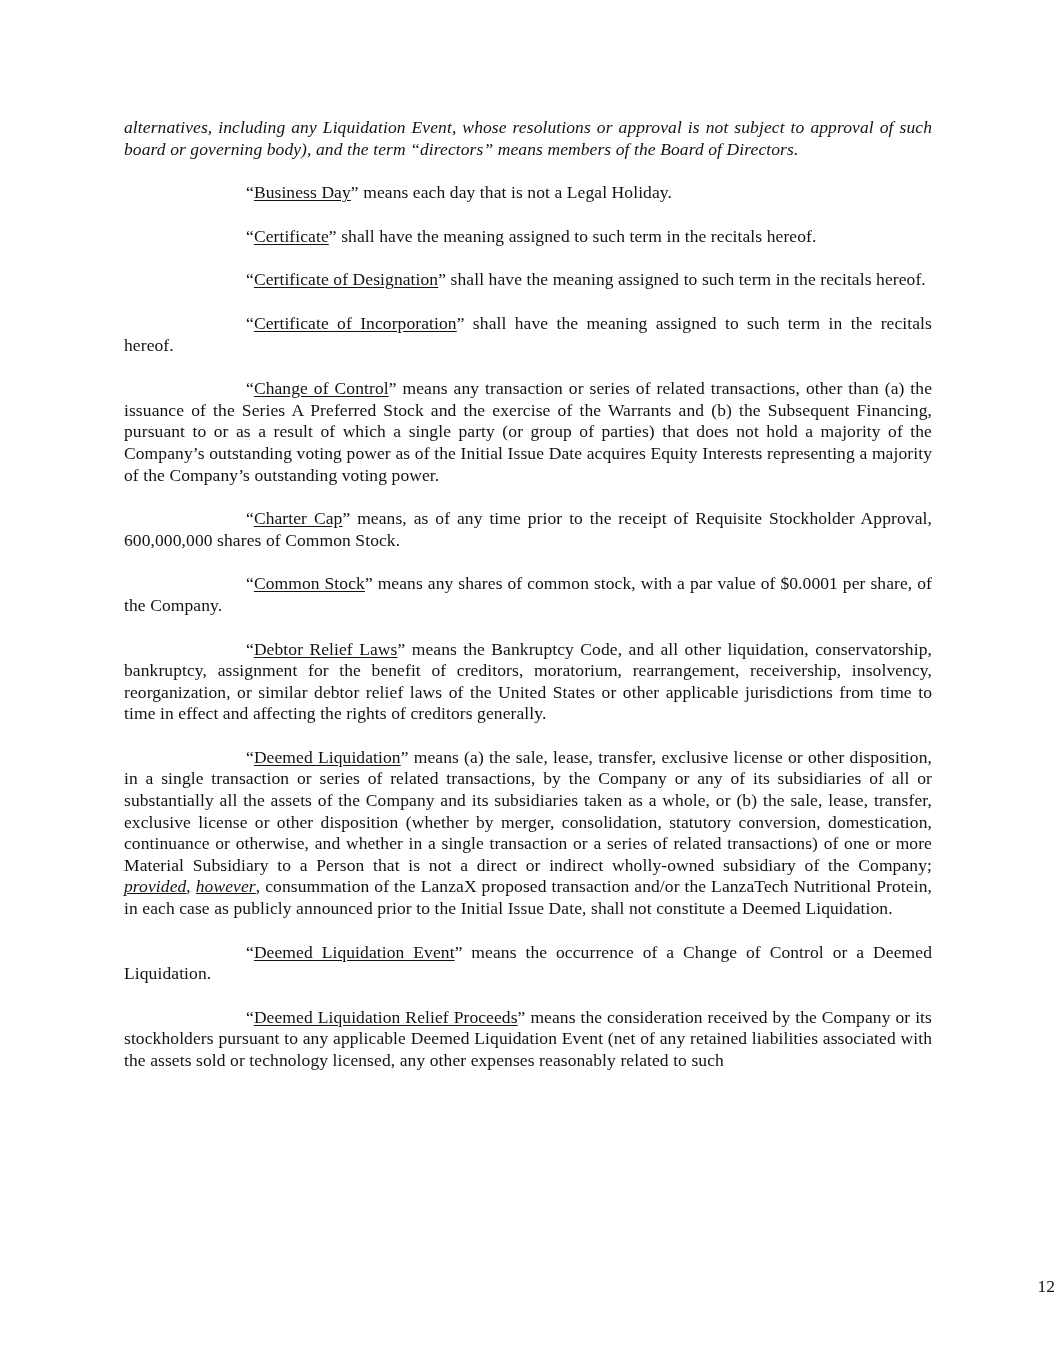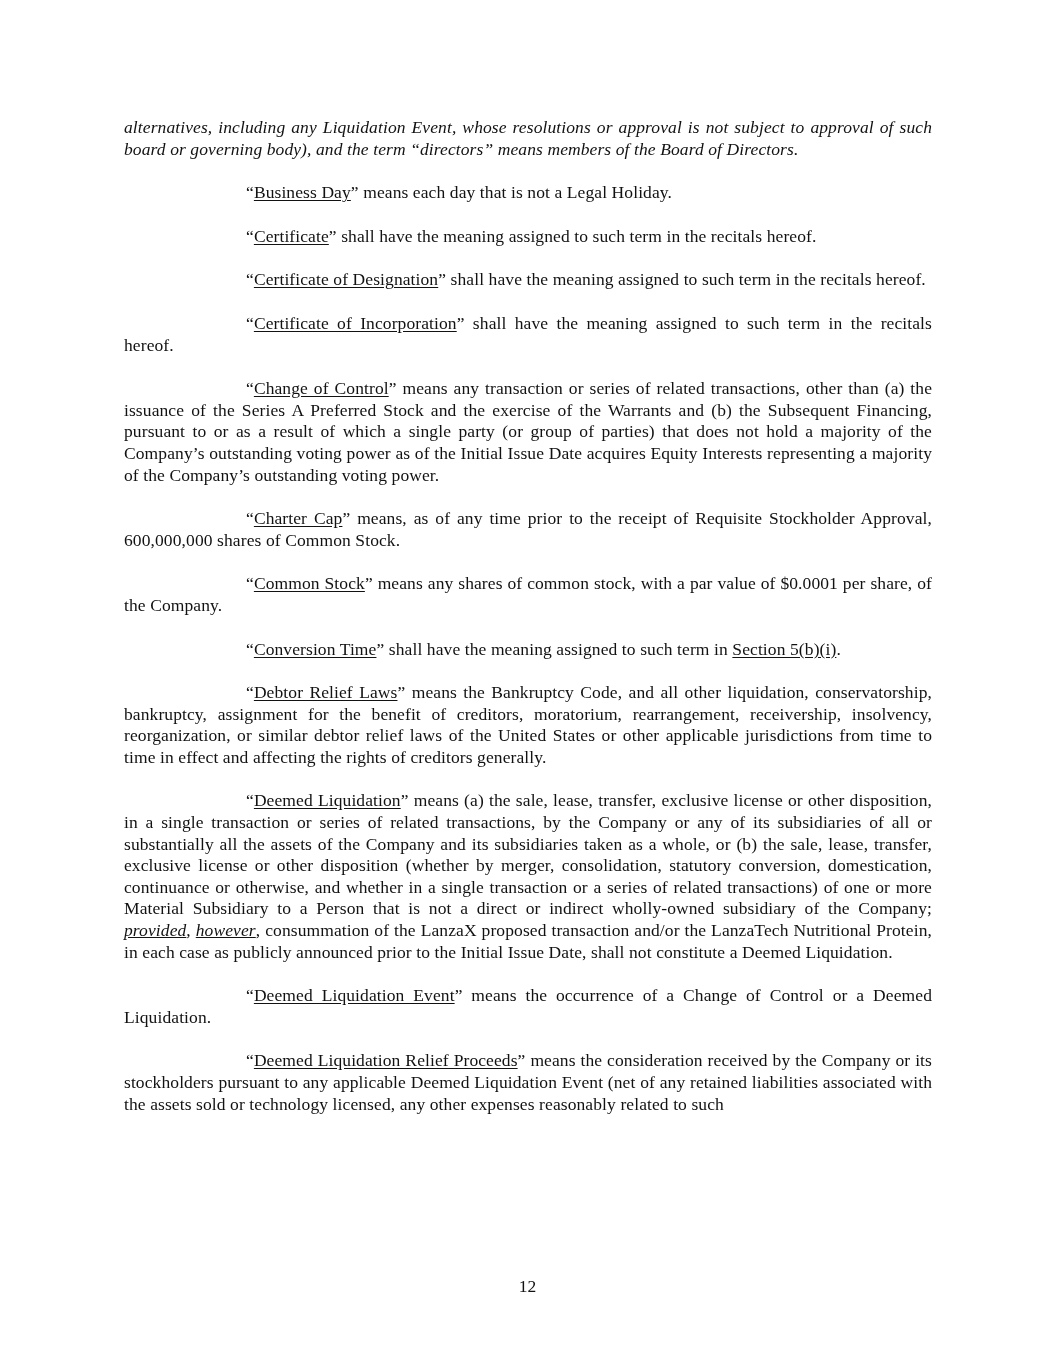--- a/index.html
+++ b/index.html
@@ -34,39 +34,38 @@
     text-indent: 0;
     font-style: italic;
   }
   .u { text-decoration: underline; text-underline-offset: 2px; }
   .i { font-style: italic; text-decoration: underline; }
   .page-number {
     position: absolute;
     top: 1276px;
     left: 0;
     width: 100%;
-    text-align: center;
+    text-align: right;
     font-size: 17.5px;
     font-family: "Liberation Serif", "DejaVu Serif", serif;
     color: #121212;
   }
 </style>
 </head>
 <body>
 
 <div class="page">
   <div class="content" id="doc-content">
       <p class="para no-indent"><span>alternatives, including any Liquidation Event, whose resolutions or approval is not subject to approval of such board or governing body), and the term “directors” means members of the Board of Directors.</span></p>
       <p class="para"><span>“</span><span class="u">Business Day</span><span>” means each day that is not a Legal Holiday.</span></p>
       <p class="para"><span>“</span><span class="u">Certificate</span><span>” shall have the meaning assigned to such term in the recitals hereof.</span></p>
       <p class="para"><span>“</span><span class="u">Certificate of Designation</span><span>” shall have the meaning assigned to such term in the recitals hereof.</span></p>
       <p class="para"><span>“</span><span class="u">Certificate of Incorporation</span><span>” shall have the meaning assigned to such term in the recitals hereof.</span></p>
       <p class="para"><span>“</span><span class="u">Change of Control</span><span>” means any transaction or series of related transactions, other than (a) the issuance of the Series A Preferred Stock and the exercise of the Warrants and (b) the Subsequent Financing, pursuant to or as a result of which a single party (or group of parties) that does not hold a majority of the Company’s outstanding voting power as of the Initial Issue Date acquires Equity Interests representing a majority of the Company’s outstanding voting power.</span></p>
       <p class="para"><span>“</span><span class="u">Charter Cap</span><span>” means, as of any time prior to the receipt of Requisite Stockholder Approval, 600,000,000 shares of Common Stock.</span></p>
       <p class="para"><span>“</span><span class="u">Common Stock</span><span>” means any shares of common stock, with a par value of $0.0001 per share, of the Company.</span></p>
-      <p class="para"><span>“</span><span class="u">Conversion Time</span><span>” shall have the meaning assigned to such term in </span><span class="u">Section 5(b)(i)</span><span>.</span></p>
       <p class="para"><span>“</span><span class="u">Debtor Relief Laws</span><span>” means the Bankruptcy Code, and all other liquidation, conservatorship, bankruptcy, assignment for the benefit of creditors, moratorium, rearrangement, receivership, insolvency, reorganization, or similar debtor relief laws of the United States or other applicable jurisdictions from time to time in effect and affecting the rights of creditors generally.</span></p>
       <p class="para"><span>“</span><span class="u">Deemed Liquidation</span><span>” means (a) the sale, lease, transfer, exclusive license or other disposition, in a single transaction or series of related transactions, by the Company or any of its subsidiaries of all or substantially all the assets of the Company and its subsidiaries taken as a whole, or (b) the sale, lease, transfer, exclusive license or other disposition (whether by merger, consolidation, statutory conversion, domestication, continuance or otherwise, and whether in a single transaction or a series of related transactions) of one or more Material Subsidiary to a Person that is not a direct or indirect wholly-owned subsidiary of the Company; </span><span class="i">provided</span><span>, </span><span class="i">however</span><span>, consummation of the LanzaX proposed transaction and/or the LanzaTech Nutritional Protein, in each case as publicly announced prior to the Initial Issue Date, shall not constitute a Deemed Liquidation.</span></p>
       <p class="para"><span>“</span><span class="u">Deemed Liquidation Event</span><span>” means the occurrence of a Change of Control or a Deemed Liquidation.</span></p>
       <p class="para"><span>“</span><span class="u">Deemed Liquidation Relief Proceeds</span><span>” means the consideration received by the Company or its stockholders pursuant to any applicable Deemed Liquidation Event (net of any retained liabilities associated with the assets sold or technology licensed, any other expenses reasonably related to such</span></p>
     </div>
   <div class="page-number">12</div>
 </div>
 
 </body></html>

